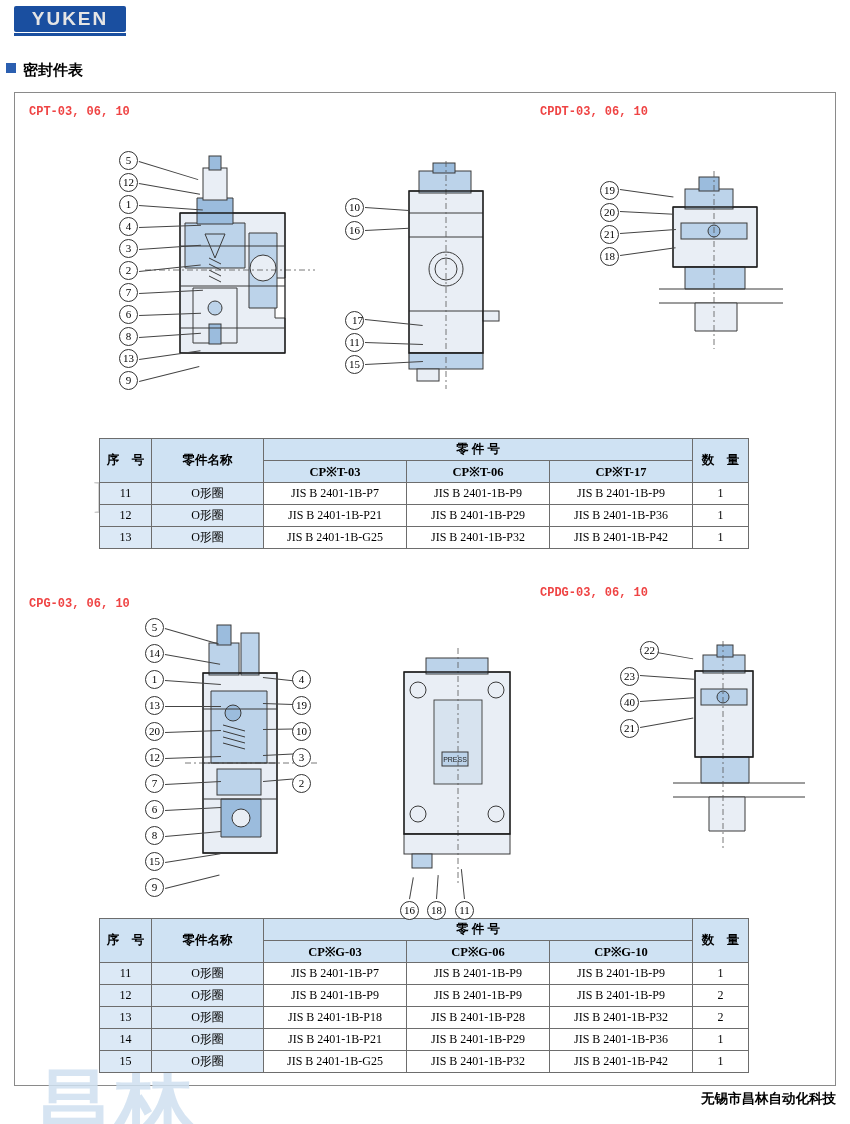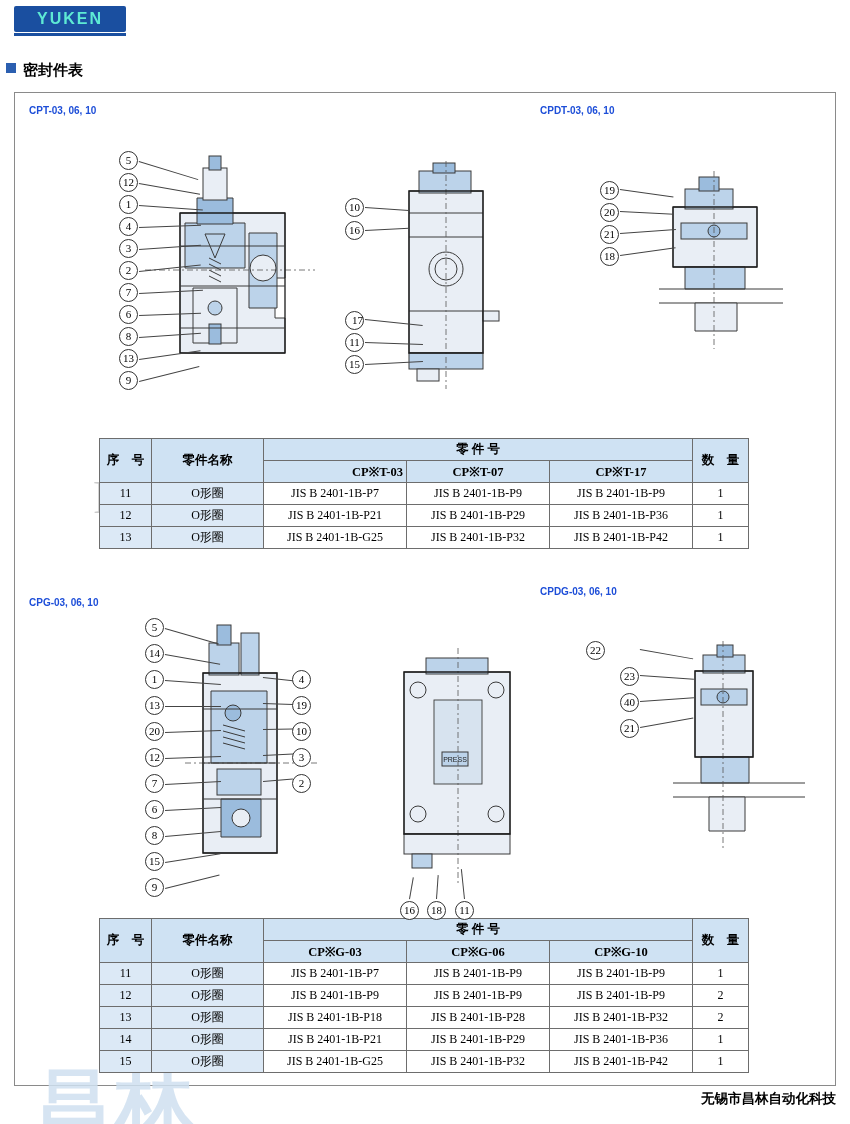--- a/index.html
+++ b/index.html
@@ -15,24 +15,24 @@
   
   .header-bar {
     position:absolute; left:0; top:0; width:850px; height:40px;
     background:#ffffff;
   }
   .logo {
     position:absolute; left:14px; top:6px;
     width:112px; height:26px;
     background:#1a4fa0;
     border-radius:2px;
-    color:#5eead4;
+    color:#e5e5e5;
     font-family:"Liberation Sans", sans-serif;
     font-weight:bold;
-    font-size:16px;
+    font-size:19px;
     letter-spacing:2px;
     text-align:center;
     line-height:26px;
   }
   .logo-underline {
     position:absolute; left:14px; top:33px; width:112px; height:3px;
     background:#1a4fa0;
   }
 
   
@@ -53,22 +53,22 @@
   
   .frame {
     position:absolute; left:14px; top:92px; width:822px; height:994px;
     border:1px solid #8a8a8a;
     background:#ffffff;
   }
 
   
   .blk-title {
     position:absolute;
-    font-family:Liberation Sans, sans-serif;
-    font-size:10px; font-weight:bold; color:#1d4ed8;
+    font-family:Liberation Mono, monospace;
+    font-size:12px; font-weight:bold; color:#ef4444;
   }
 
   
   .wm-tel, .wm-fax {
     position:absolute;
     font-family:"Liberation Serif", serif;
     font-size:46px;
     color:#bcbcbc;
     opacity:0.75;
     white-space:nowrap;
@@ -290,22 +290,22 @@
 
   <table class="parts" style="left:84px; top:345px; width:650px;">
     <thead>
       <tr>
         <th rowspan="2" style="width:52px;">序　号</th>
         <th rowspan="2" style="width:112px;">零件名称</th>
         <th colspan="3">零 件 号</th>
         <th rowspan="2" style="width:56px;">数　量</th>
       </tr>
       <tr>
-        <th style="width:143px;text-align:right;">CP※T-03</th>
-        <th style="width:143px;">CP※T-07</th>
+        <th style="width:143px;">CP※T-03</th>
+        <th style="width:143px;">CP※T-06</th>
         <th style="width:143px;">CP※T-17</th>
       </tr>
     </thead>
     <tbody>
       <tr>
         <td class="idx">11</td>
         <td class="nm">O形圈</td>
         <td>JIS B 2401-1B-P7</td>
         <td>JIS B 2401-1B-P9</td>
         <td>JIS B 2401-1B-P9</td>
@@ -422,21 +422,21 @@
       <rect class="fillb" x="36" y="48" width="46" height="16"></rect>
       <circle class="filld" cx="58" cy="56" r="6"></circle>
       <path class="fillb" d="M36 116 L36 142 L84 142 L84 116 Z"></path>
       <path class="ln" d="M8 142 L140 142 M8 156 L140 156"></path>
       <path class="fillg" d="M44 156 L44 190 L80 190 L80 156 Z"></path>
       <line class="dash" x1="58" y1="0" x2="58" y2="208"></line>
       <path class="lnb" d="M30 30 L30 116 L88 116 L88 30 Z"></path>
     </svg>
   </div>
 
-  <div class="callout" style="left:571px; top:548px;">22</div>
+  <div class="callout" style="left:625px; top:548px;">22</div>
   <div class="callout" style="left:605px; top:574px;">23</div>
   <div class="callout" style="left:605px; top:600px;">40</div>
   <div class="callout" style="left:605px; top:626px;">21</div>
   <div class="lead" style="left:625px; top:556px; width:54px; transform:rotate(10deg);"></div>
   <div class="lead" style="left:625px; top:582px; width:54px; transform:rotate(4deg);"></div>
   <div class="lead" style="left:625px; top:608px; width:54px; transform:rotate(-4deg);"></div>
   <div class="lead" style="left:625px; top:634px; width:54px; transform:rotate(-10deg);"></div>
 
   <table class="parts" style="left:84px; top:825px; width:650px;">
     <thead>

